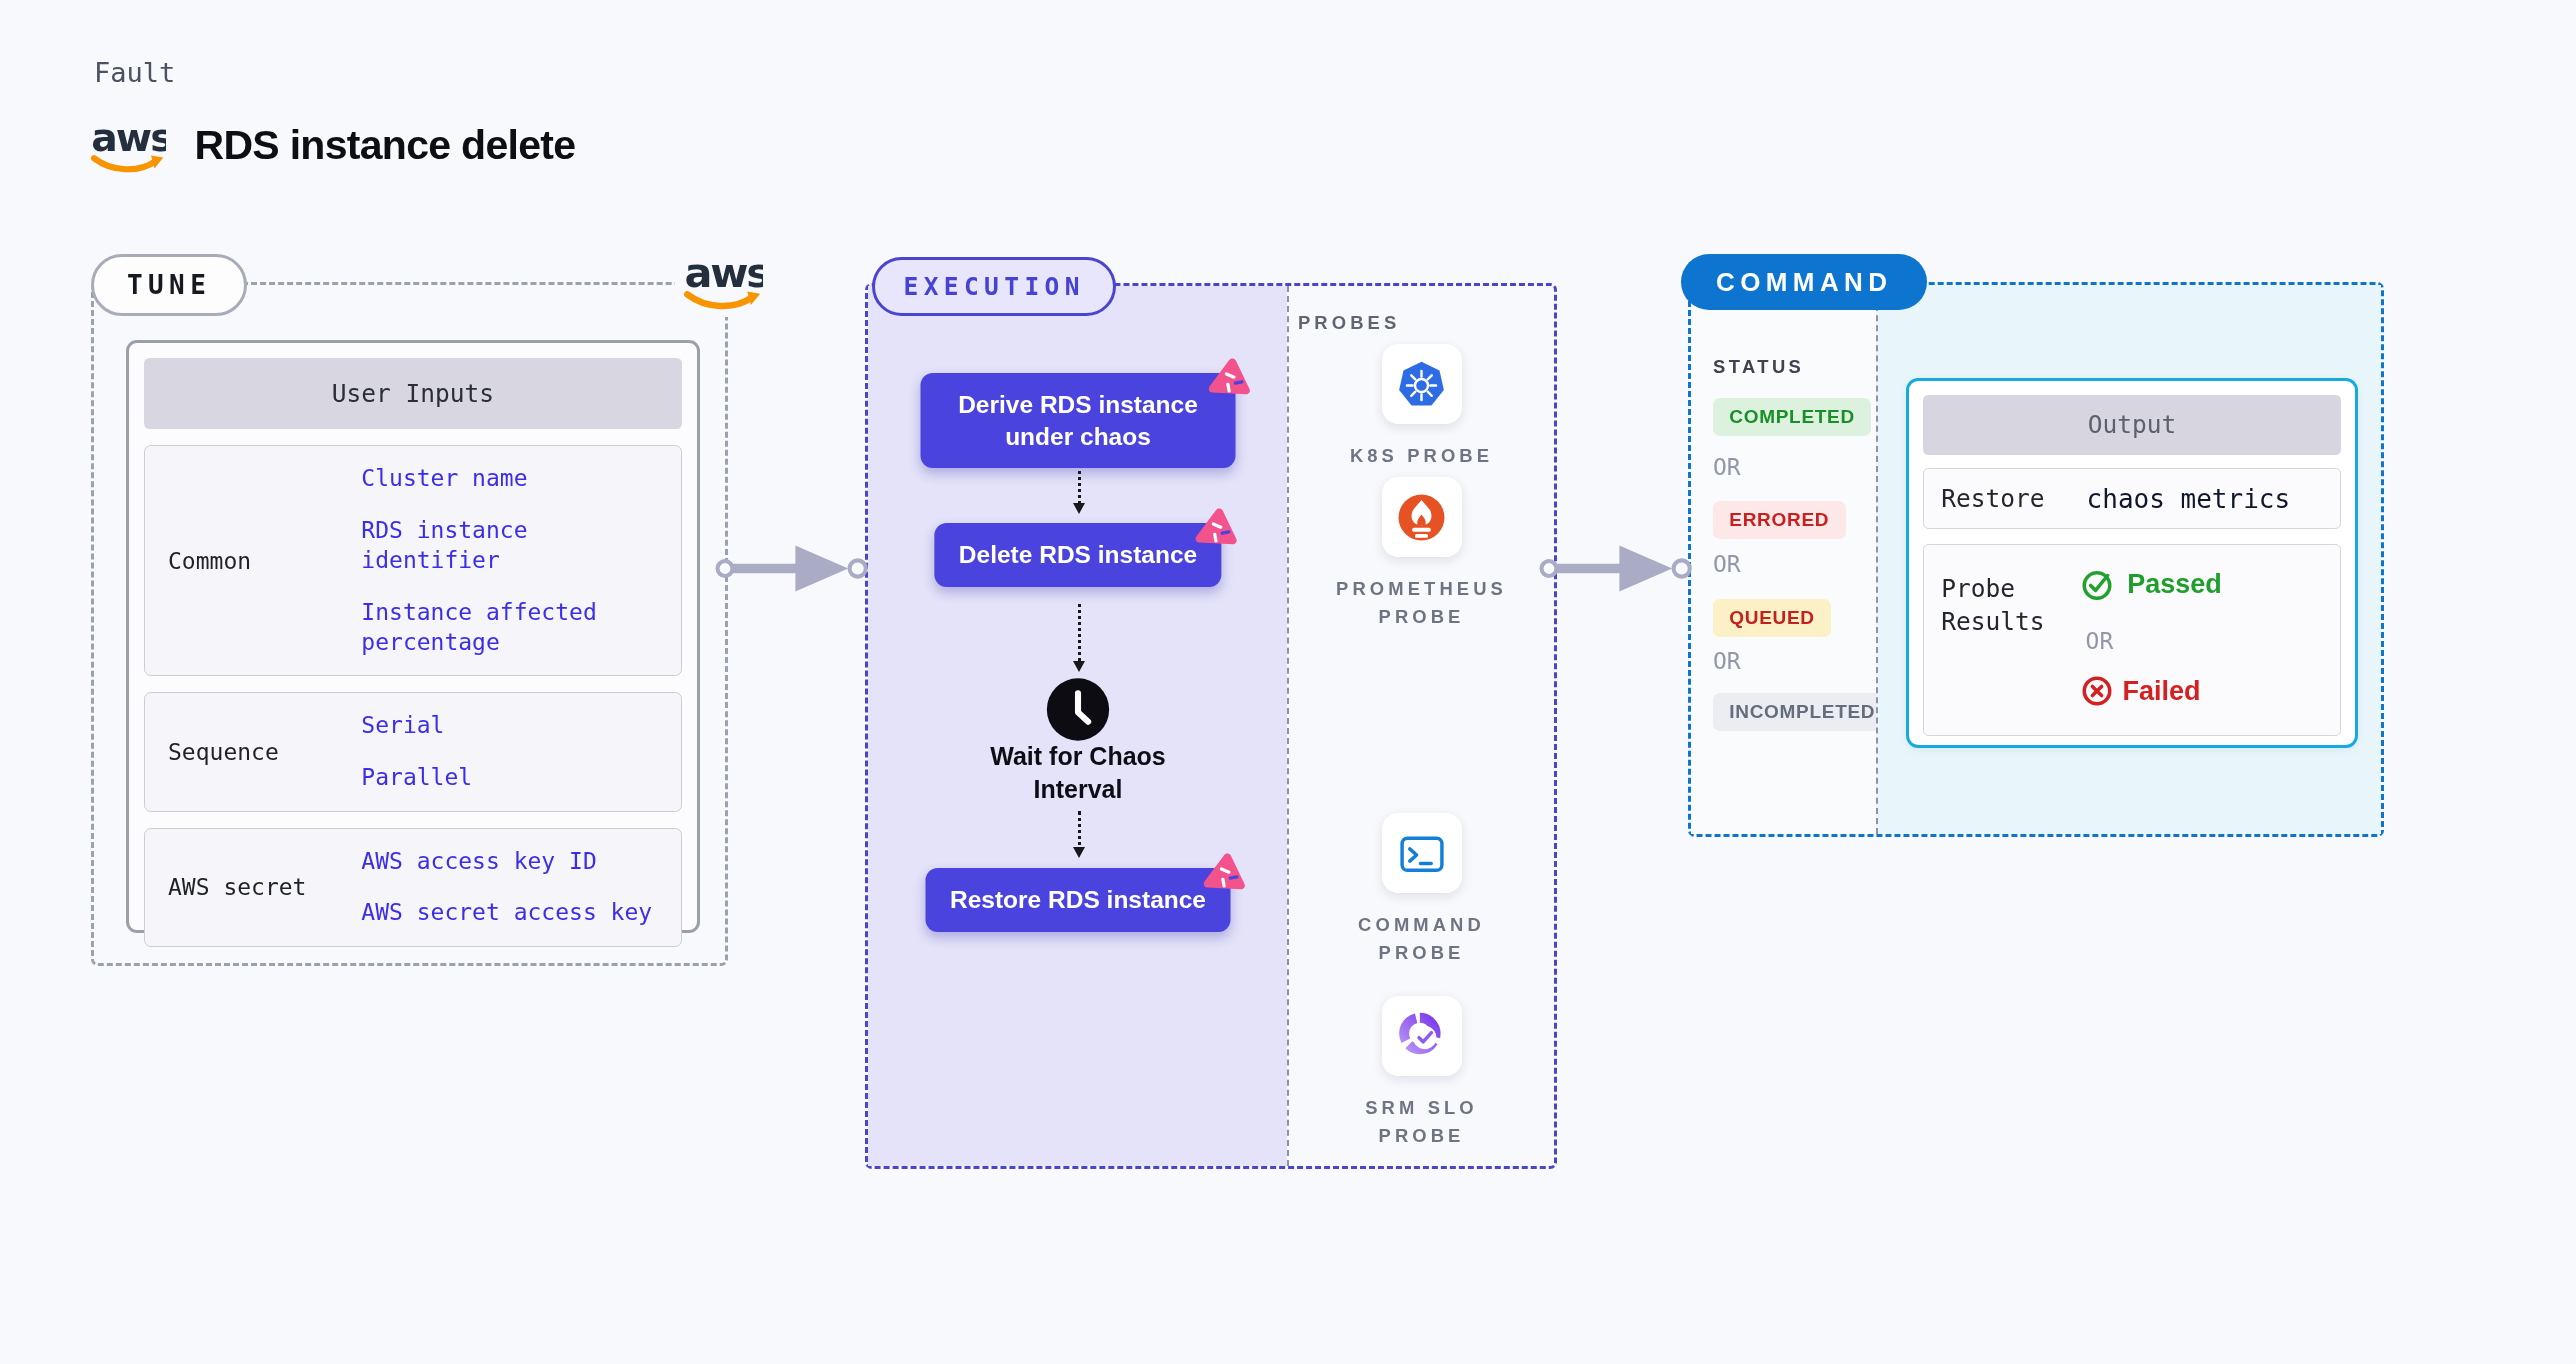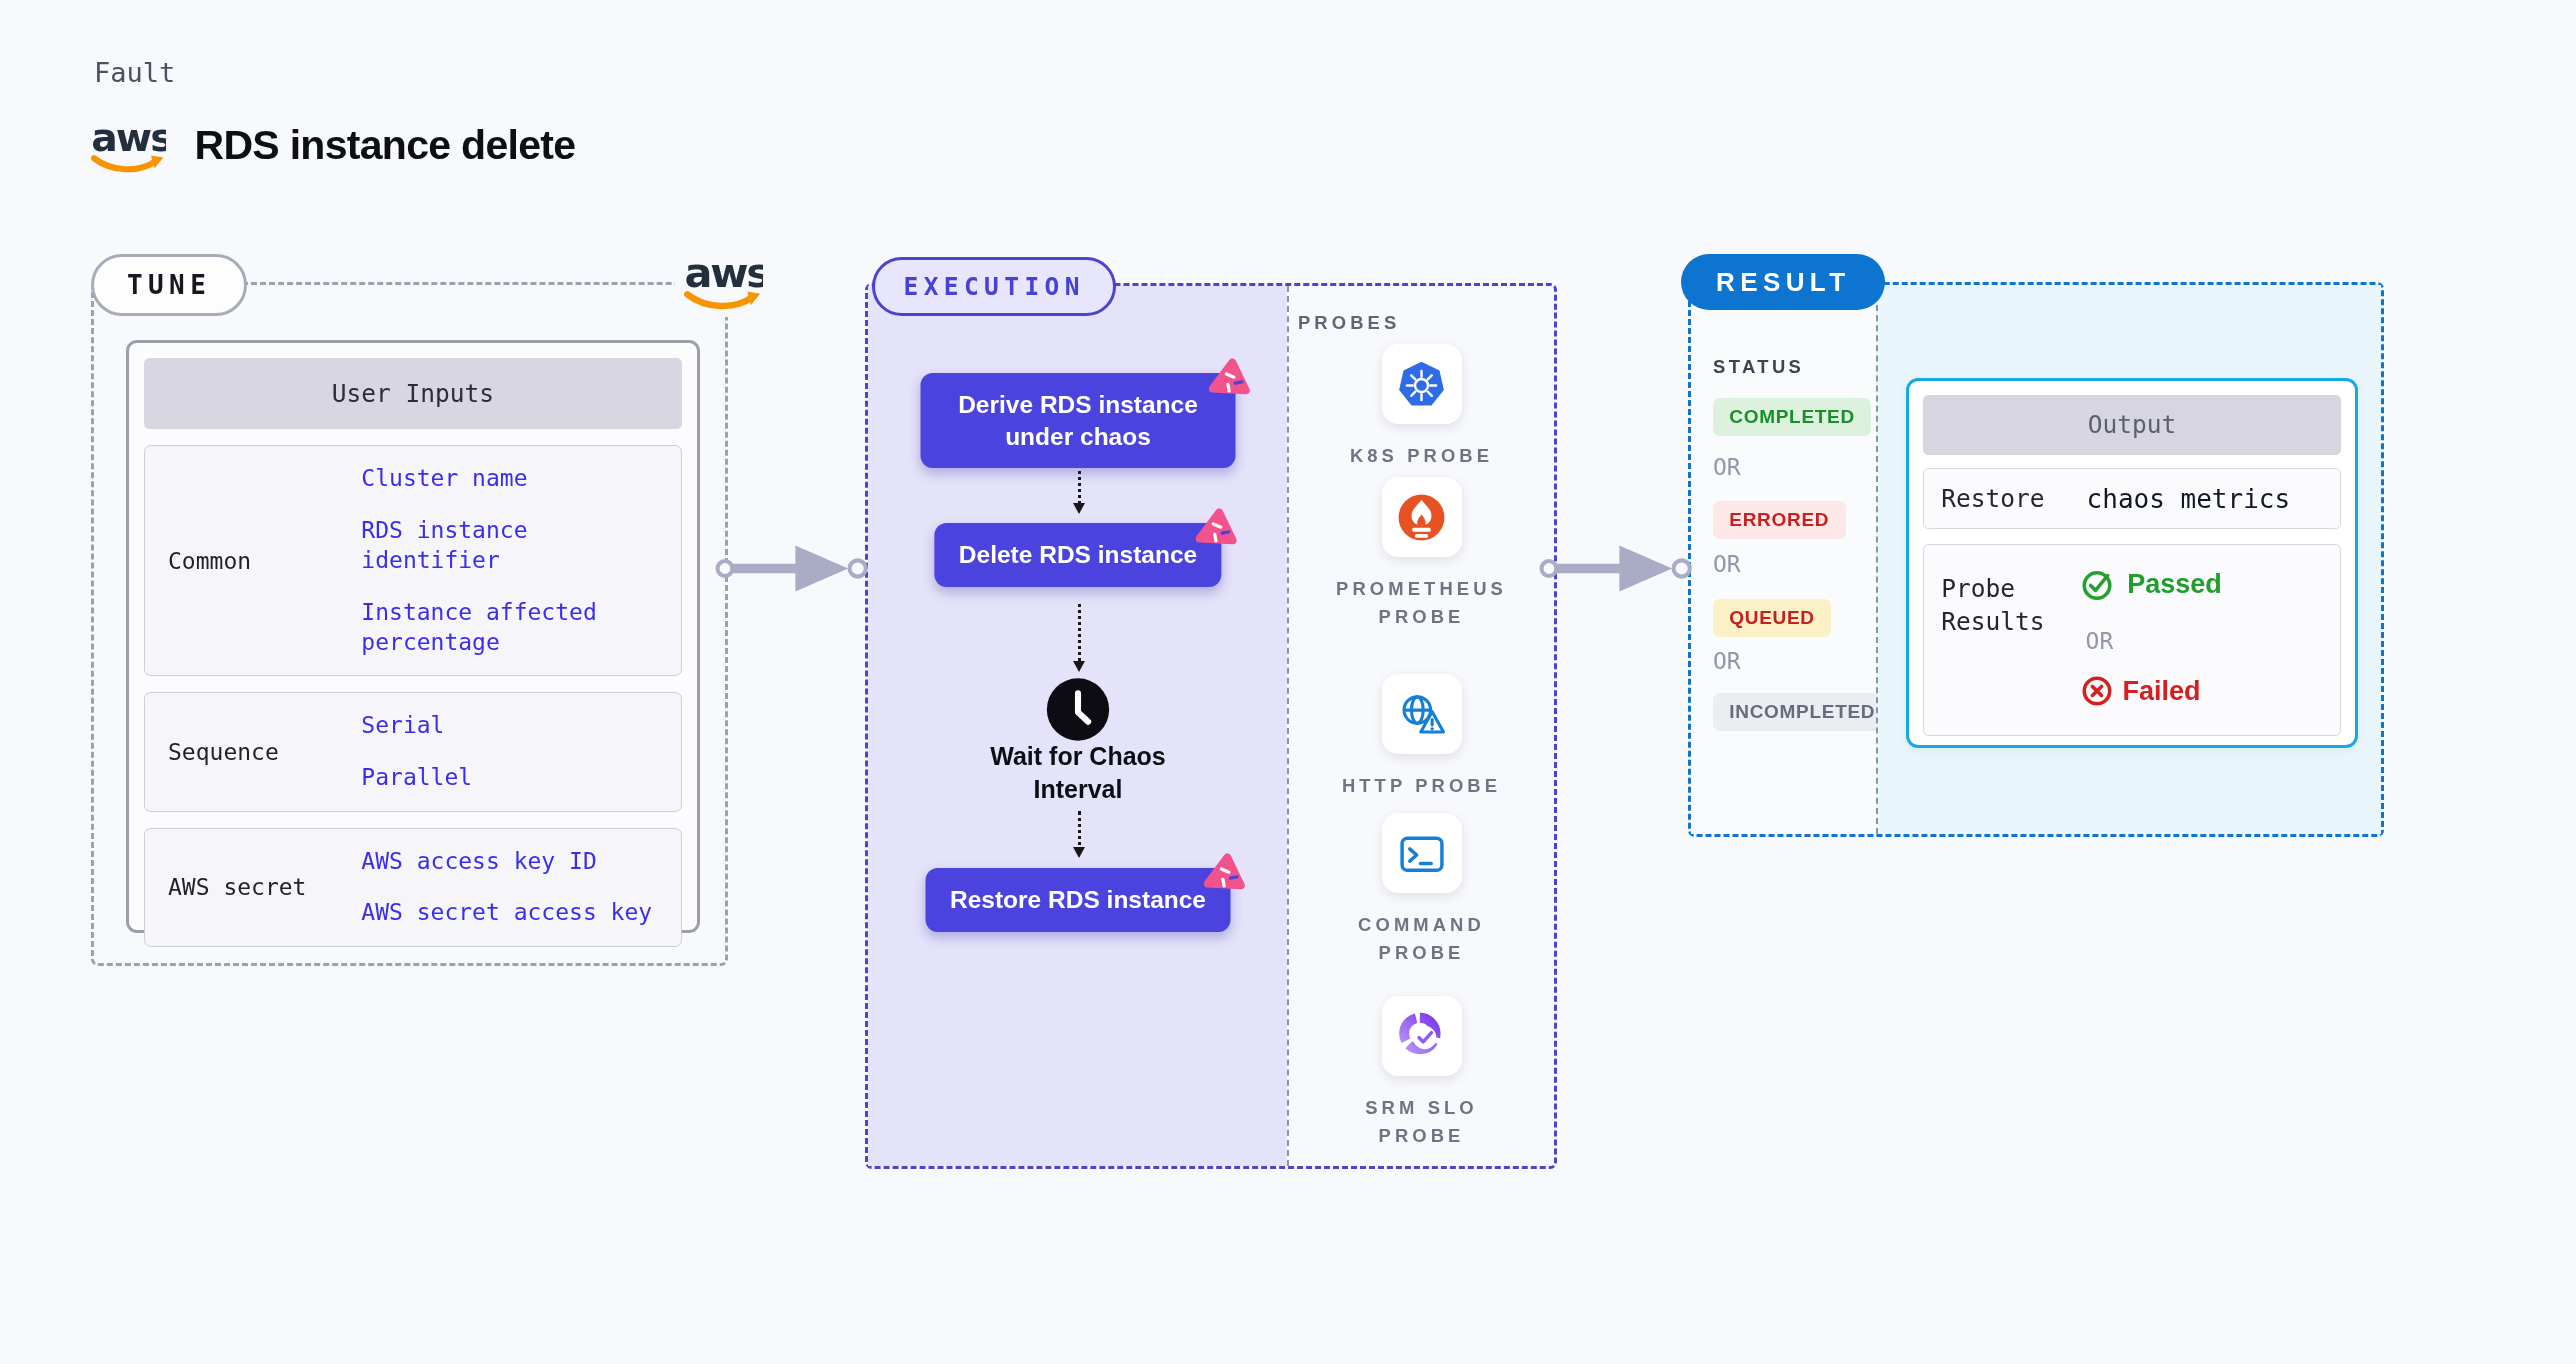--- a/index.html
+++ b/index.html
@@ -270,35 +270,20 @@
           <circle cx="32" cy="32" r="30" fill="#e75225"></circle>
           <path d="M32 9 C38 17 45 21 45 30 C45 38 39 42 32 42 C25 42 19 38 19 30 C19 21 26 17 32 9 Z" fill="#ffffff"></path>
           <path d="M27 42 C25 36 29 32 32 28 C35 32 39 36 37 42 Z" fill="#e75225"></path>
           <rect x="20" y="45.5" width="24" height="5" rx="2" fill="#ffffff"></rect>
           <rect x="23.5" y="53.5" width="17" height="5" rx="2" fill="#ffffff"></rect>
         </svg>
       </div>
       <div class="probe-label">PROMETHEUS PROBE</div>
     </div>
 
-    <div class="probe probe-http">
-      <div class="probe-card">
-        <svg width="50" height="46" viewBox="0 0 64 58">
-          <g stroke="#147fd6" stroke-width="4" fill="none" stroke-linecap="round">
-            <circle cx="26" cy="24" r="17"></circle>
-            <ellipse cx="26" cy="24" rx="7.5" ry="17"></ellipse>
-            <line x1="9.5" y1="24" x2="42.5" y2="24"></line>
-          </g>
-          <path d="M45 26 L59.5 52 L30.5 52 Z" fill="#ffffff" stroke="#147fd6" stroke-width="4" stroke-linejoin="round"></path>
-          <line x1="45" y1="36" x2="45" y2="43" stroke="#147fd6" stroke-width="4" stroke-linecap="round"></line>
-          <circle cx="45" cy="48" r="2.2" fill="#147fd6"></circle>
-        </svg>
-      </div>
-      <div class="probe-label">HTTP PROBE</div>
-    </div>
 
     <div class="probe probe-cmd">
       <div class="probe-card">
         <svg width="50" height="49" viewBox="0 0 64 64">
           <rect x="6" y="12" width="52" height="42" rx="7" fill="none" stroke="#147fd6" stroke-width="4.5"></rect>
           <path d="M16 26 l9 8 -9 8" fill="none" stroke="#147fd6" stroke-width="4.5" stroke-linecap="round" stroke-linejoin="round"></path>
           <line x1="30" y1="45" x2="44" y2="45" stroke="#147fd6" stroke-width="4.5" stroke-linecap="round"></line>
         </svg>
       </div>
       <div class="probe-label">COMMAND PROBE</div>
@@ -359,17 +344,17 @@
             <circle cx="24" cy="24" r="18" fill="none" stroke="#d32020" stroke-width="5"></circle>
             <path d="M17.5 17.5 L30.5 30.5 M30.5 17.5 L17.5 30.5" stroke="#d32020" stroke-width="5" stroke-linecap="round"></path>
           </svg>
           <span>Failed</span>
         </div>
       </div>
     </div>
   </div>
 
   <div class="pill result-pill">
-    <span>RESULT</span>
+    <span>COMMAND</span>
   </div>
 
 </div>
 
 
 </body></html>

